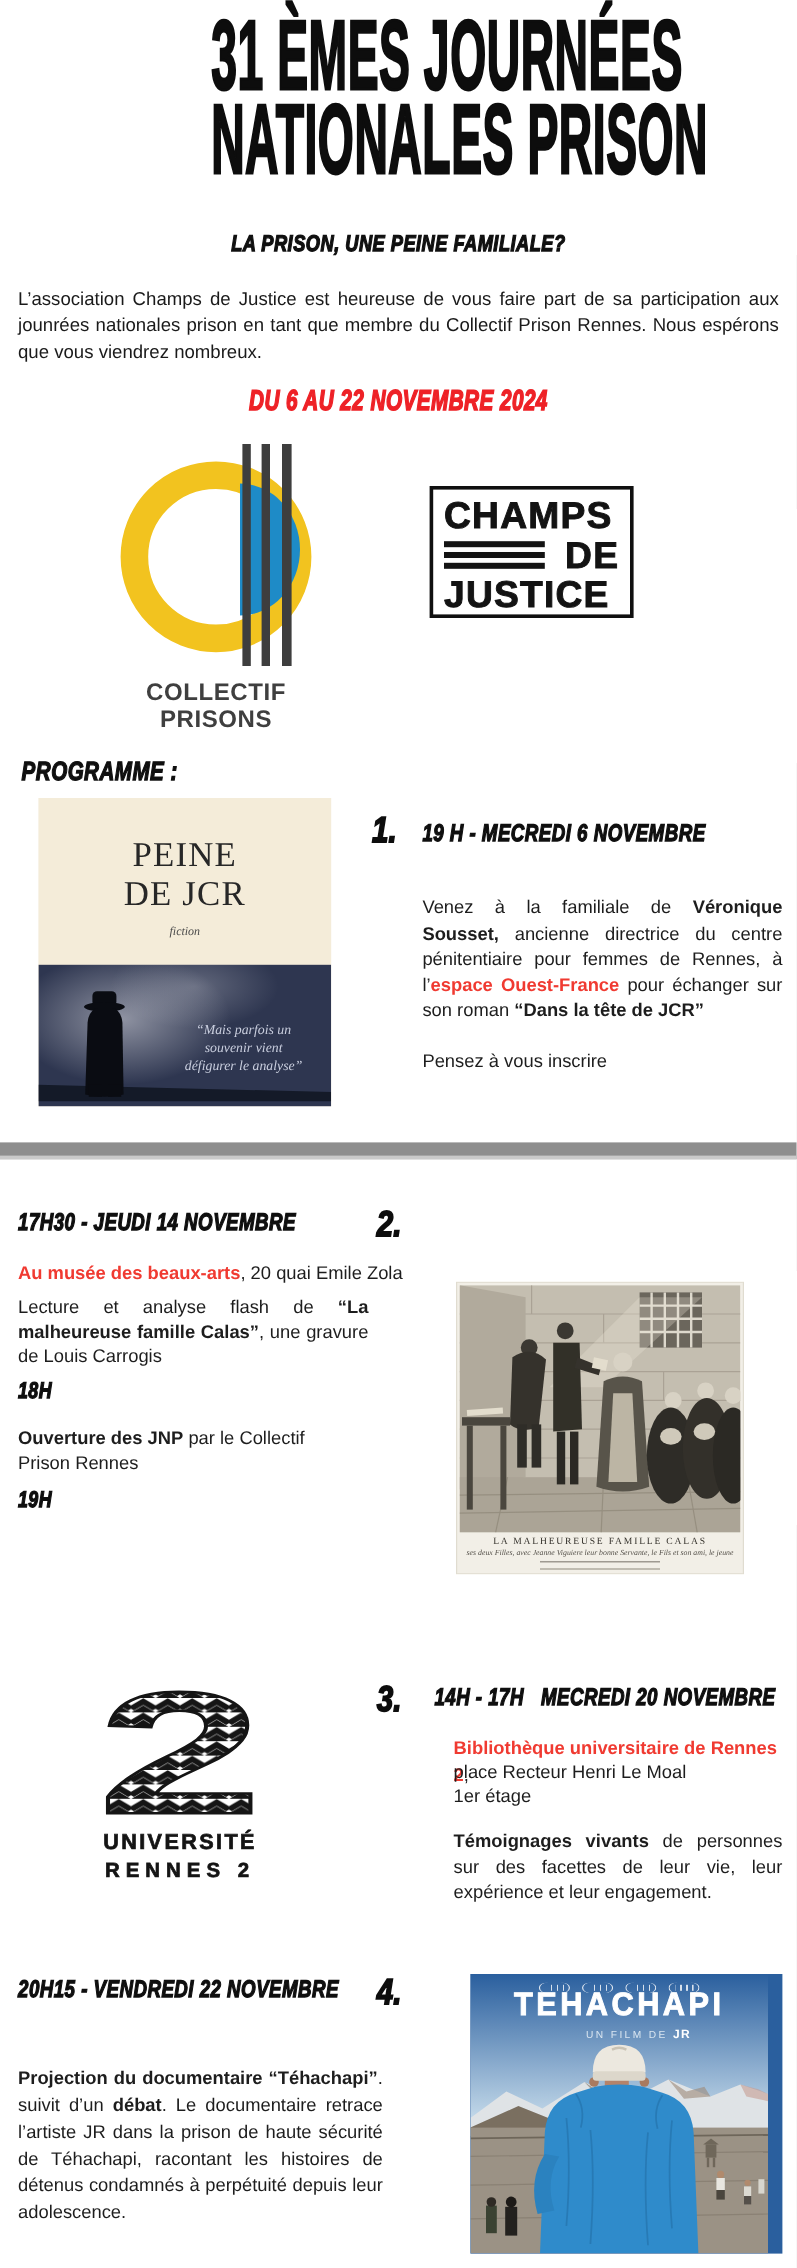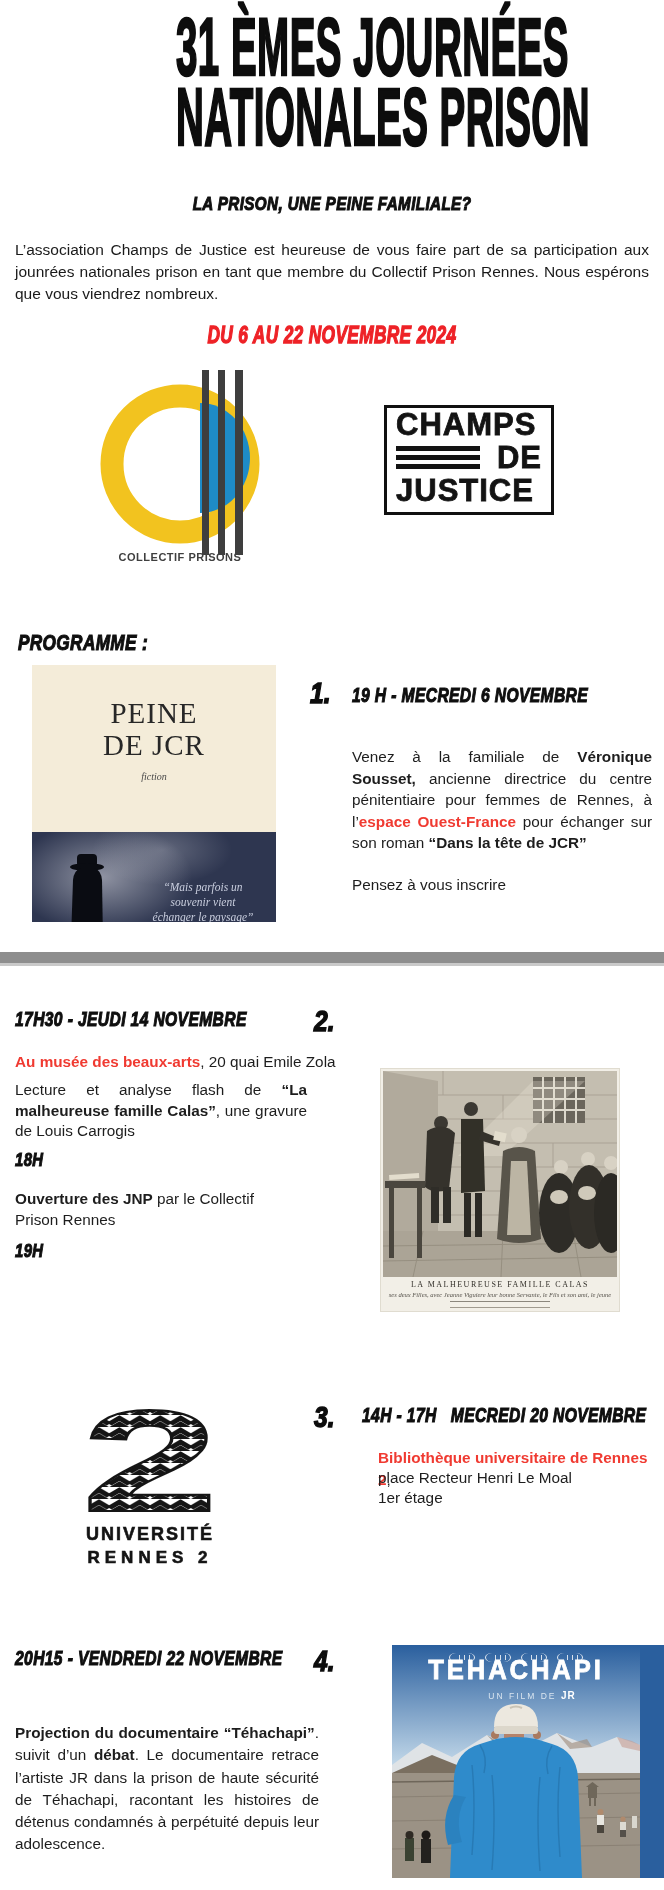--- a/index.html
+++ b/index.html
@@ -8,36 +8,36 @@
   .abs{position:absolute;}
   
   .disp{font-weight:900;-webkit-text-stroke:1.1px currentColor;font-style:italic;letter-spacing:.5px;white-space:pre;}
   .title-wrap{left:0;top:12px;width:664px;text-align:center;transform:scaleX(.47);transform-origin:50% 0;
               font-weight:900;-webkit-text-stroke:2.5px #0d0d0d;color:#0d0d0d;letter-spacing:1px;}
   .title-line{font-size:82px;line-height:70px;white-space:pre;}
   .subtitle{left:0;top:193px;width:664px;text-align:center;font-size:19px;transform:scaleX(.8);transform-origin:50% 0;color:#101010;}
   .intro{left:15px;top:239px;width:634px;font-size:15.5px;line-height:22px;text-align:justify;color:#1a1a1a;}
   .date{left:0;top:321px;width:664px;text-align:center;font-size:24px;transform:scaleX(.72);transform-origin:50% 0;
         color:var(--date-red);-webkit-text-stroke:1.3px var(--date-red);}
-  .collectif-label{left:80px;top:551px;width:200px;text-align:center;font-size:11px;font-weight:700;
+  .collectif-label{left:80px;top:566px;width:200px;text-align:center;font-size:20px;font-weight:700;
                    letter-spacing:.5px;color:#3f3f3f;}
-  .champs{left:384px;top:405px;width:170px;height:110px;border:3px solid #101010;box-sizing:border-box;
-          background:#fff;padding:5px 9px;display:flex;flex-direction:column;justify-content:flex-end;color:#131313;}
+  .champs{left:358px;top:405px;width:170px;height:110px;border:3px solid #101010;box-sizing:border-box;
+          background:#fff;padding:5px 9px;display:flex;flex-direction:column;justify-content:space-between;color:#131313;}
   .champs .row{display:flex;align-items:center;justify-content:space-between;}
   .champs .word{font-size:31px;line-height:33px;font-weight:900;letter-spacing:1px;-webkit-text-stroke:.8px #131313;}
   .bars3{display:flex;flex-direction:column;gap:4px;width:84px;}
   .bars3 i{display:block;height:5px;background:#131313;}
   .programme{left:18px;top:630px;font-size:22px;transform:scaleX(.78);transform-origin:0 50%;color:#0f0f0f;}
   
   .book{left:32px;top:665px;width:244px;height:257px;background:#f4ecd9;overflow:hidden;}
   .book-title{margin-top:32px;text-align:center;font-family:"Liberation Serif",serif;font-size:29px;
               line-height:32px;letter-spacing:1px;color:#272727;}
   .book-genre{margin-top:10px;text-align:center;font-family:"Liberation Serif",serif;font-style:italic;
               font-size:10px;color:#4a4a4a;}
-  .book-bottom{position:absolute;left:0;bottom:0;width:244px;height:90px;background:var(--book-navy);}
+  .book-bottom{position:absolute;left:0;bottom:0;width:244px;height:118px;background:var(--book-navy);}
   .book-quote{position:absolute;left:106px;top:48px;width:130px;text-align:center;
               font-family:"Liberation Serif",serif;font-style:italic;font-size:11.5px;line-height:15px;color:#c9cede;}
   
   .num{font-size:30px;font-weight:900;font-style:italic;-webkit-text-stroke:1.5px #0d0d0d;
        transform:scaleX(.82);transform-origin:0 50%;color:#0d0d0d;white-space:pre;}
   .ev-head{font-size:20px;transform:scaleX(.78);transform-origin:0 50%;color:#0f0f0f;}
   .sub-time{font-size:19px;transform:scaleX(.78);transform-origin:0 50%;color:#0f0f0f;}
   .body-txt{font-size:15.3px;line-height:21.5px;color:#1d1d1d;}
   .just{text-align:justify;}
   .b{font-weight:700;}
@@ -49,21 +49,21 @@
                 font-family:"Liberation Serif",serif;font-size:8px;letter-spacing:1.5px;color:#33302a;}
   .engr-sub{position:absolute;left:4px;top:223px;width:232px;text-align:center;white-space:nowrap;overflow:hidden;
             font-family:"Liberation Serif",serif;font-style:italic;font-size:6.5px;color:#55514a;}
   .engr-squiggle{position:absolute;left:70px;top:233px;width:100px;height:5px;
                  border-top:1px solid #8b867c;border-bottom:1px solid #a09a8e;}
   
   .rennes2{left:65px;top:1403px;width:170px;text-align:center;color:#141414;}
   .r2-l1{margin-top:5px;font-size:18px;font-weight:900;letter-spacing:2px;-webkit-text-stroke:.6px #141414;}
   .r2-l2{margin-top:3px;font-size:17px;font-weight:900;letter-spacing:5px;-webkit-text-stroke:.6px #141414;}
   
-  .poster{left:392px;top:1645px;width:260px;height:233px;overflow:hidden;background:#2a5f9e;padding-left:12px;}
+  .poster{left:392px;top:1645px;width:260px;height:233px;overflow:hidden;background:#2a5f9e;}
   .poster svg{position:absolute;left:0;top:0;}
   .laurel-row{position:absolute;left:0;top:3px;width:248px;text-align:center;}
   .laurel{display:inline-block;width:24px;height:9px;margin:0 5px;
           border-left:1.5px solid rgba(255,255,255,.85);border-right:1.5px solid rgba(255,255,255,.85);
           border-radius:50% / 90%;
           background:repeating-linear-gradient(90deg,transparent 0 4px,rgba(255,255,255,.8) 4px 5px);
           background-size:15px 5px;background-position:center;background-repeat:no-repeat;}
   .poster-title{position:absolute;left:0;top:10px;width:248px;text-align:center;font-size:27px;font-weight:900;
                 letter-spacing:3px;color:#fff;-webkit-text-stroke:.8px #fff;transform:scaleX(.95);transform-origin:50% 0;white-space:pre;}
   .poster-credit{position:absolute;left:16px;top:45px;width:248px;text-align:center;color:#d9e5f0;
@@ -134,21 +134,21 @@
           <rect x="45" y="22" width="20" height="13" rx="4"></rect>
           <ellipse cx="55" cy="35" rx="17" ry="4"></ellipse>
           <path d="M39 108 L41 48 Q42 38 49 36 L62 36 Q69 38 70 48 L71 108 Q55 112 39 108 Z"></path>
           <rect x="42" y="100" width="11" height="10"></rect>
           <rect x="58" y="100" width="11" height="10"></rect>
         </g>
       </svg>
       <div class="book-quote">
         <div>“Mais parfois un</div>
         <div>souvenir vient</div>
-        <div>échanger le paysage”</div>
+        <div>défigurer le analyse”</div>
       </div>
     </div>
   </div>
 
   <div class="abs num" style="left:310px;top:676px;">1.</div>
   <div class="abs ev-head disp" style="left:352px;top:684px;">19 H - MECREDI 6 NOVEMBRE</div>
   <div class="abs body-txt just" style="left:352px;top:746px;width:300px;">
     <span>Venez à la familiale de </span><span class="b">Véronique Sousset,</span><span> ancienne directrice du centre pénitentiaire pour femmes de Rennes, à l’</span><span class="red">espace Ouest-France</span><span> pour échanger sur son roman </span><span class="b">“Dans la tête de JCR”</span>
   </div>
   <div class="abs body-txt" style="left:352px;top:874px;">Pensez à vous inscrire</div>
@@ -235,20 +235,23 @@
     <div class="engr-squiggle"></div>
   </div>
 
   <div class="abs num" style="left:314px;top:1400px;">3.</div>
   <div class="abs ev-head disp" style="left:362px;top:1404px;">14H - 17H   MECREDI 20 NOVEMBRE</div>
   <div class="abs body-txt" style="left:378px;top:1447px;">
     <span class="red">Bibliothèque universitaire de Rennes 2</span><span>,</span>
   </div>
   <div class="abs body-txt" style="left:378px;top:1467px;">place Recteur Henri Le Moal</div>
   <div class="abs body-txt" style="left:378px;top:1487px;">1er étage</div>
+  <div class="abs body-txt just" style="left:378px;top:1524px;width:274px;">
+    <span class="b">Témoignages vivants</span><span> de personnes sur des facettes de leur vie, leur expérience et leur engagement.</span>
+  </div>
 
   <div class="abs rennes2">
     <svg width="170" height="112" viewBox="0 0 170 112">
       <defs>
         <pattern id="chev" width="12" height="12" patternUnits="userSpaceOnUse">
           <rect width="12" height="12" fill="#ffffff"></rect>
           <path d="M0 9 L6 3 L12 9" stroke="#151515" stroke-width="4" fill="none"></path>
           <path d="M0 15 L6 9 L12 15" stroke="#151515" stroke-width="4" fill="none"></path>
         </pattern>
       </defs>

